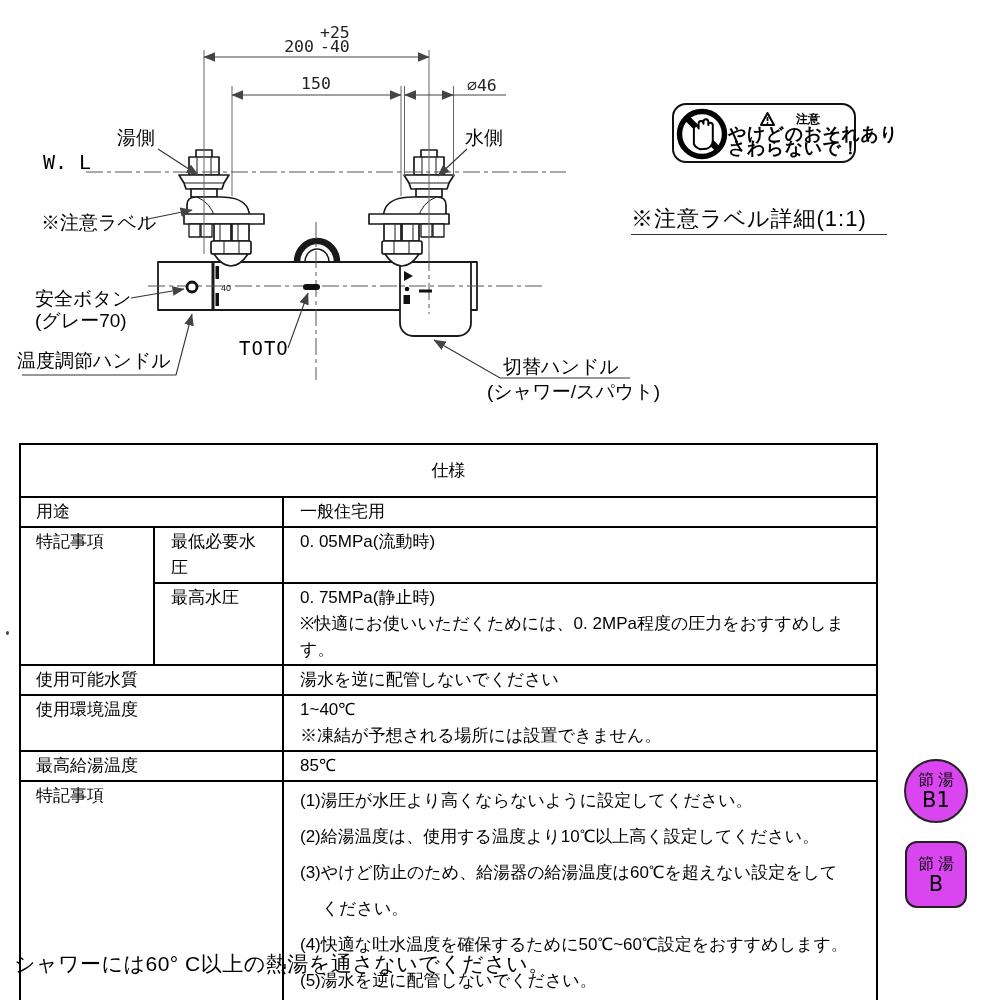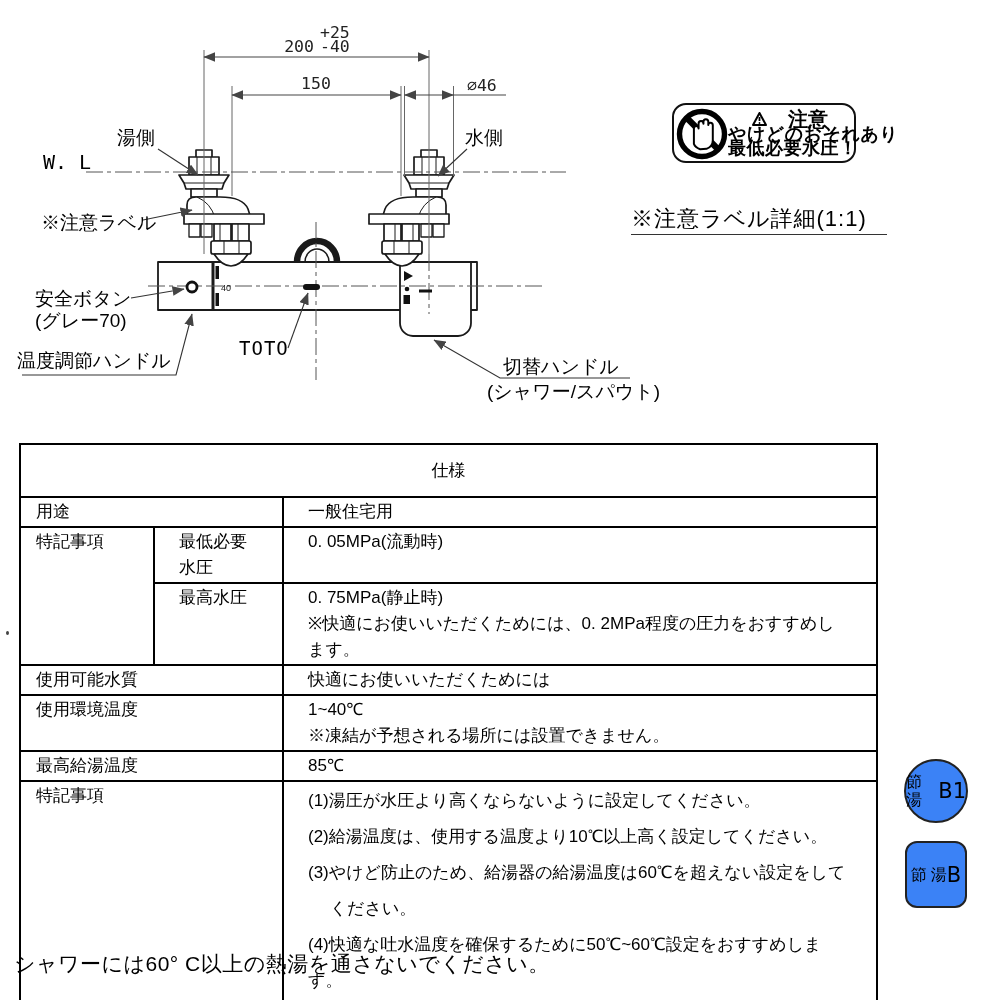--- a/index.html
+++ b/index.html
@@ -10,43 +10,43 @@
   
   #drawing-svg{position:absolute;left:0;top:0;}
   
   .warn-label{
     position:absolute;left:672px;top:103px;width:184px;height:60px;
     border:2.5px solid #111;border-radius:14px;box-sizing:border-box;
     display:flex;align-items:center;background:#fff;
   }
   .warn-icon{position:absolute;left:1px;top:2px;}
   .warn-text{margin-left:54px;width:124px;text-align:center;}
-  .warn-title{font-size:20px;font-weight:bold;display:flex;align-items:center;justify-content:center;gap:21px;line-height:16px;}
+  .warn-title{font-size:12px;font-weight:bold;display:flex;align-items:center;justify-content:center;gap:21px;line-height:16px;}
   .warn-line{font-size:18px;font-weight:bold;line-height:14.5px;white-space:nowrap;letter-spacing:0.5px;}
   .detail-caption{
     position:absolute;left:631px;top:204px;width:256px;
     font-size:22px;letter-spacing:1px;
     border-bottom:1.5px solid #333;
   }
   
   #spec-table{
     position:absolute;left:19px;top:443px;width:857px;
     border-collapse:collapse;table-layout:fixed;font-size:17px;
   }
   #spec-table td{
     border:2px solid #000;vertical-align:top;
-    padding:1px 24px;line-height:26px;white-space:pre-line;
+    padding:1px 16px;line-height:26px;white-space:pre-line;
   }
   #spec-table td.lbl{padding-left:15px;}
   #spec-table td.ttl{text-align:center;padding:14px 2px;line-height:23px;}
   #spec-table td.notes{line-height:36px;margin-left:22px;}
   
   .badge{
-    position:absolute;border:2.5px solid #222;background:#3b82f6;box-sizing:border-box;
-    display:flex;flex-direction:row;align-items:center;justify-content:center;
+    position:absolute;border:2.5px solid #222;background:#d946ef;box-sizing:border-box;
+    display:flex;flex-direction:column;align-items:center;justify-content:center;
   }
   .badge-circle{left:904px;top:759px;width:64px;height:64px;border-radius:50%;}
   .badge-square{left:905px;top:841px;width:62px;height:67px;border-radius:12px;}
   .badge .t{font-size:16px;letter-spacing:4px;line-height:18px;margin-right:-4px;}
   .badge .s{font-size:21px;line-height:22px;font-family:"DejaVu Sans",sans-serif;}
   
   .footer-note{position:absolute;left:14px;top:950px;font-size:21px;letter-spacing:0.5px;}
   .stray-dot{position:absolute;left:6px;top:631px;width:3px;height:4px;background:#444;border-radius:50%;}
 </style>
 </head>
@@ -175,21 +175,21 @@
   <div class="warn-text">
     <div class="warn-title">
       <svg width="15" height="14" viewBox="0 0 15 14">
         <path d="M7.5,1 L14,13 H1 Z" fill="none" stroke="#000" stroke-width="2" stroke-linejoin="round"></path>
         <line x1="7.5" y1="5" x2="7.5" y2="9" stroke="#000" stroke-width="1.8"></line>
         <circle cx="7.5" cy="11" r="0.9" fill="#000"></circle>
       </svg>
       <span>注意</span>
     </div>
     <div class="warn-line">やけどのおそれあり</div>
-    <div class="warn-line">最低必要水圧！</div>
+    <div class="warn-line">さわらないで！</div>
   </div>
 </div>
 <div class="detail-caption">※注意ラベル詳細(1:1)</div>
 
 <table id="spec-table">
   <colgroup>
       <col style="width:134px">
       <col style="width:129px">
       <col style="width:594px">
     </colgroup>
@@ -206,21 +206,21 @@
     <td>最低必要水圧</td>
     <td>0. 05MPa(流動時)</td>
   </tr>
   <tr style="height:56px">
     <td>最高水圧</td>
     <td>0. 75MPa(静止時)
 ※快適にお使いいただくためには、0. 2MPa程度の圧力をおすすめします。</td>
   </tr>
   <tr style="height:29px">
     <td class="lbl" colspan="2">使用可能水質</td>
-    <td>快適にお使いいただくためには</td>
+    <td>湯水を逆に配管しないでください</td>
   </tr>
   <tr style="height:56px">
     <td class="lbl" colspan="2">使用環境温度</td>
     <td>1~40℃
 ※凍結が予想される場所には設置できません。</td>
   </tr>
   <tr style="height:29px">
     <td class="lbl" colspan="2">最高給湯温度</td>
     <td>85℃</td>
   </tr>

